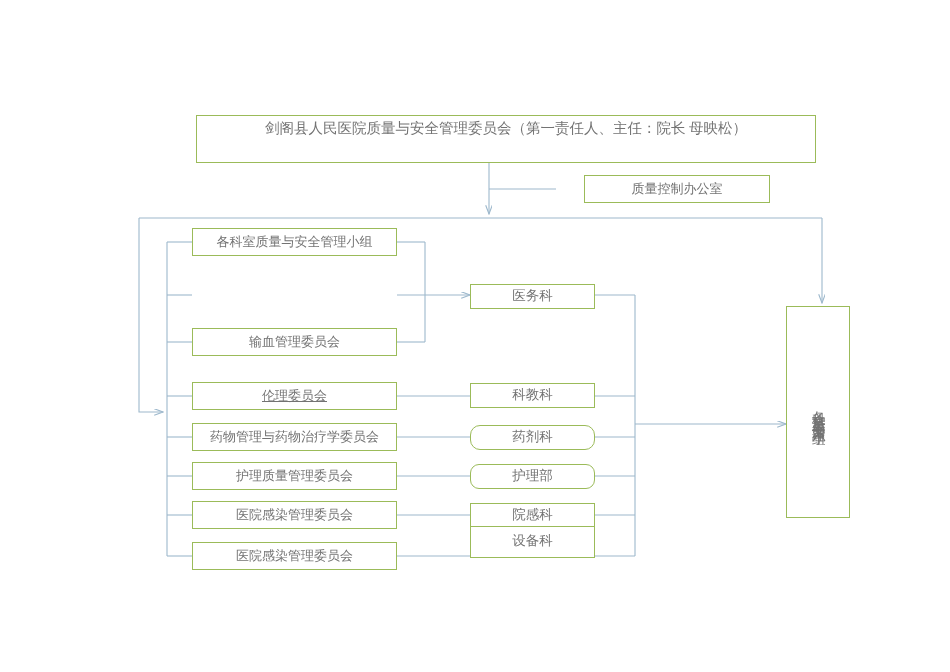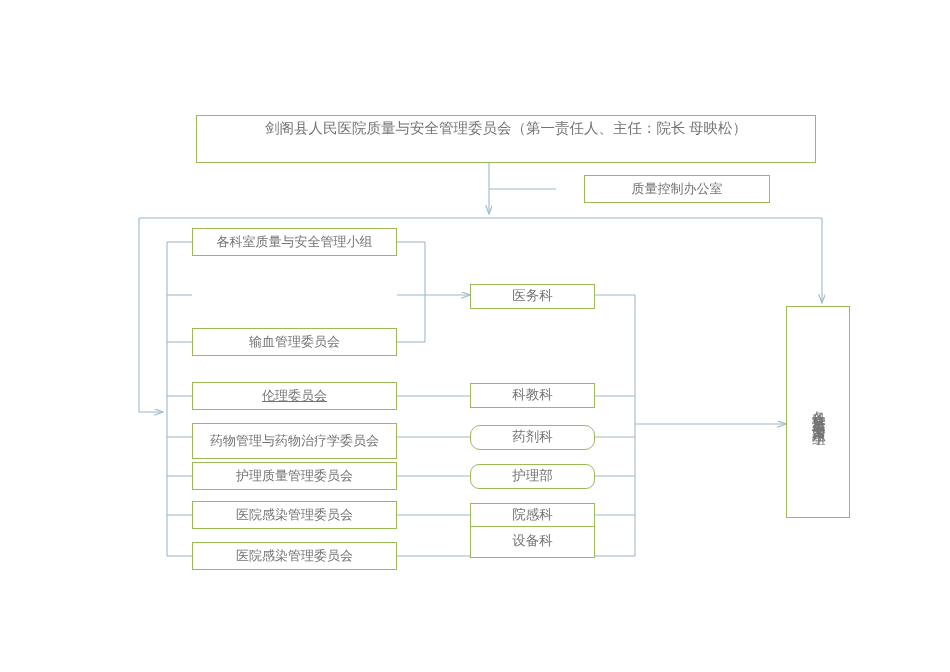--- a/index.html
+++ b/index.html
@@ -114,21 +114,21 @@
     </g>
   </svg>
 
   <div class="node node-title" style="left:196px; top:115px; width:620px; height:48px;">剑阁县人民医院质量与安全管理委员会（第一责任人、主任：院长 母映松）</div>
 
   <div class="node node-office" style="left:556px; top:175px; width:186px; height:28px;">质量控制办公室</div>
 
   <div class="node node-comm" style="left:192px; top:228px; width:205px; height:28px;">各科室质量与安全管理小组</div>
   <div class="node node-comm" style="left:192px; top:328px; width:205px; height:28px;">输血管理委员会</div>
   <div class="node node-comm" style="left:192px; top:382px; width:205px; height:28px;text-decoration:underline;">伦理委员会</div>
-  <div class="node node-comm" style="left:192px; top:423px; width:205px; height:36px;">药物管理与药物治疗学委员会</div>
+  <div class="node node-comm" style="left:192px; top:423px; width:205px; height:28px;">药物管理与药物治疗学委员会</div>
   <div class="node node-comm" style="left:192px; top:462px; width:205px; height:28px;">护理质量管理委员会</div>
   <div class="node node-comm" style="left:192px; top:501px; width:205px; height:28px;">医院感染管理委员会</div>
   <div class="node node-comm" style="left:192px; top:542px; width:205px; height:28px;">医院感染管理委员会</div>
 
   <div class="node node-dept" style="left:470px; top:284px; width:125px; height:25px;">医务科</div>
   <div class="node node-dept" style="left:470px; top:383px; width:125px; height:25px;">科教科</div>
   <div class="node node-dept" style="left:470px; top:425px; width:125px; height:25px;border-radius:10px;">药剂科</div>
   <div class="node node-dept" style="left:470px; top:464px; width:125px; height:25px;border-radius:9px;">护理部</div>
   <div class="node node-dept" style="left:470px; top:503px; width:125px; height:25px;">院感科</div>
   <div class="node node-dept" style="left:470px; top:526px; width:125px; height:32px;font-family:Liberation Mono, monospace;">设备科</div>

